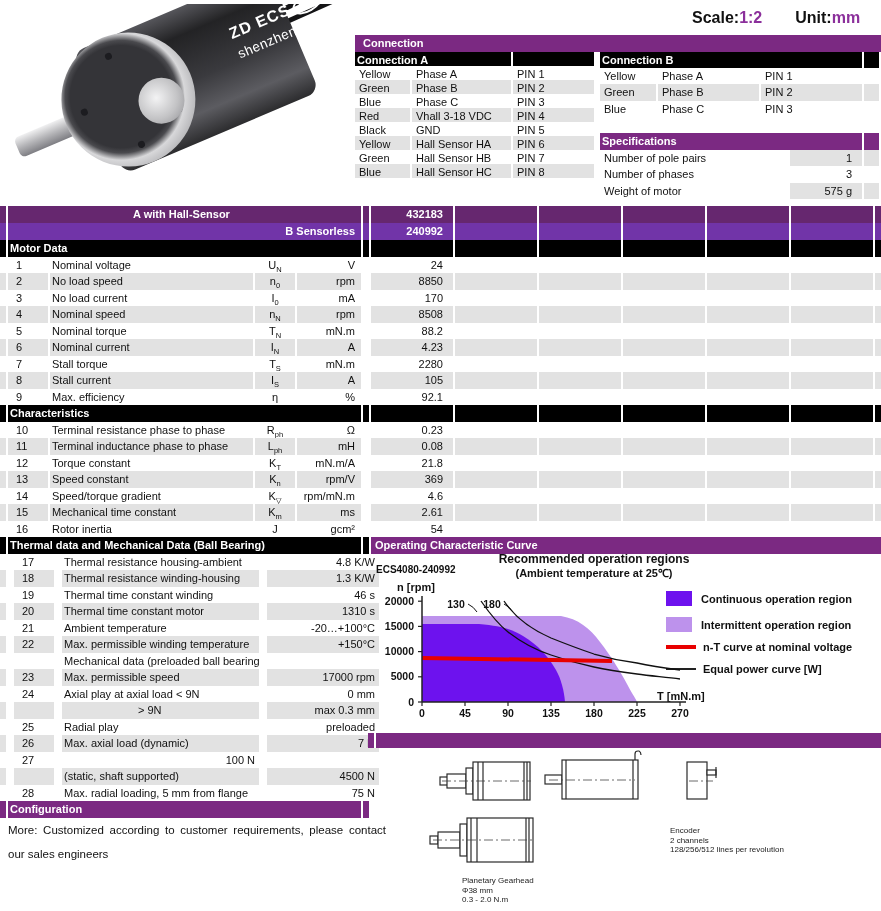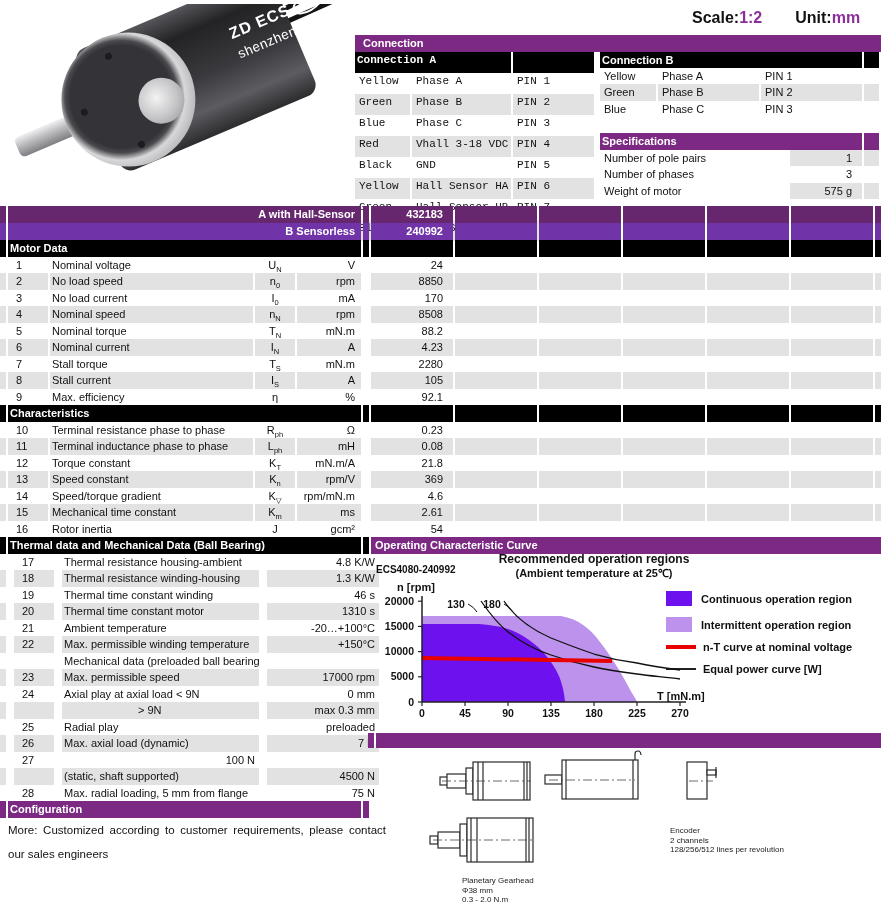--- a/index.html
+++ b/index.html
@@ -23,21 +23,21 @@
   .unit{text-align:right;padding-right:6px;}
   .val{text-align:right;padding-right:10px;}
   .valn{text-align:right;padding-right:4px;}
   sub{font-size:7.5px;}
   
   .conn{position:absolute;left:355px;top:35px;width:526px;}
   .connbar{height:16.5px;padding-left:8px;font-size:11px;line-height:16.5px;}
   .conncols{display:flex;gap:6px;}
   .colA{width:239px;}
   .colB{width:281px;}
-  .rA{display:grid;grid-template-columns:55px 99px 81px;column-gap:2px;height:21px;font-family:Liberation Mono, monospace;}
+  .rA{display:grid;grid-template-columns:55px 99px 81px;column-gap:2px;height:14px;}
   .rB{display:grid;grid-template-columns:56px 101px 101px 15px;column-gap:2px;height:16.4px;}
   .rS{display:grid;grid-template-columns:188px 72px 15px;column-gap:2px;height:16.4px;}
   .rA .c,.rB .c,.rS .c{line-height:16.4px;}
   .pl4{padding-left:4px;}
   .spc{height:16.4px;}
   
   .scale{position:absolute;left:692px;top:9px;font-size:16px;font-weight:bold;white-space:nowrap;}
   .scale .pv{color:#8B2F9B;}
   .scale .u{margin-left:33px;}
   
@@ -201,21 +201,21 @@
             <div class="c val g">575 g</div>
             <div class="c g"></div>
           </div>
         </div>
     </div>
   </div>
 
   <div id="main-table">
       <div class="trow r13 h17">
         <div class="c pva"></div>
-        <div class="c pva unit" style="grid-column: 2 / span 4;">A with Hall-Sensor</div>
+        <div class="c pva unit" style="grid-column: 2 / span 4; text-align: center;">A with Hall-Sensor</div>
         <div class="c pva"></div>
         <div class="c pva val">432183</div>
         <div class="c pva"></div>
         <div class="c pva"></div>
         <div class="c pva"></div>
         <div class="c pva"></div>
         <div class="c pva"></div>
         <div class="c pva"></div>
       </div>
       <div class="trow r13 h17">

